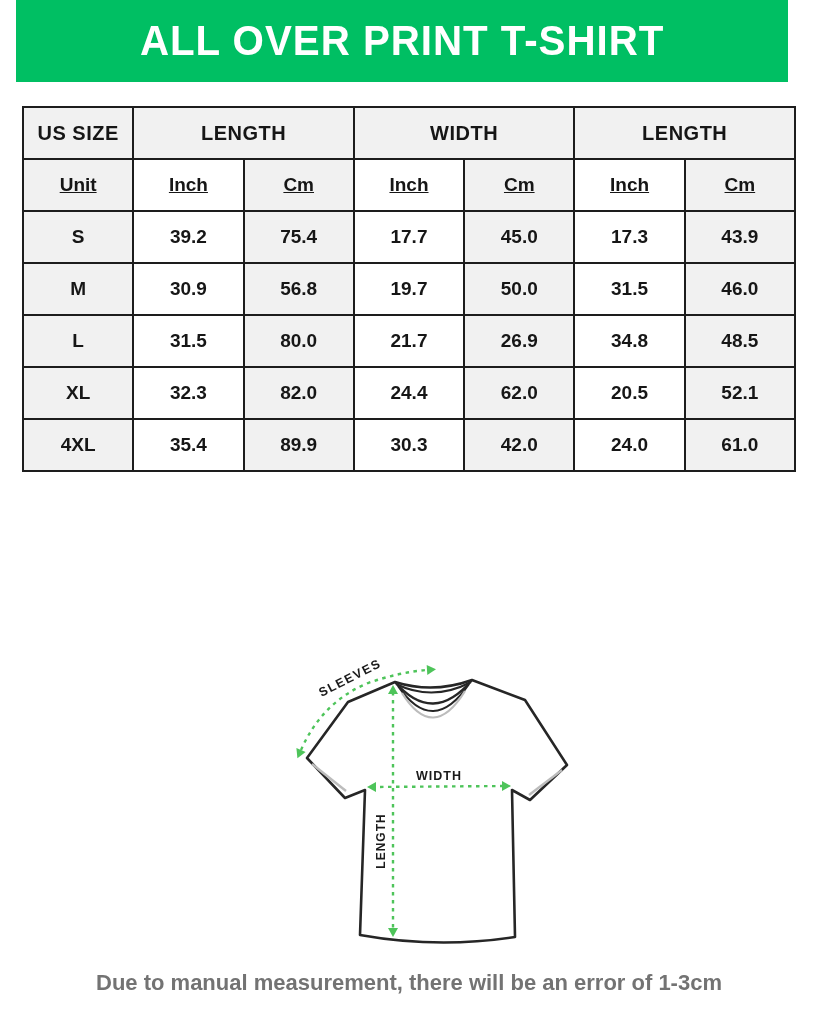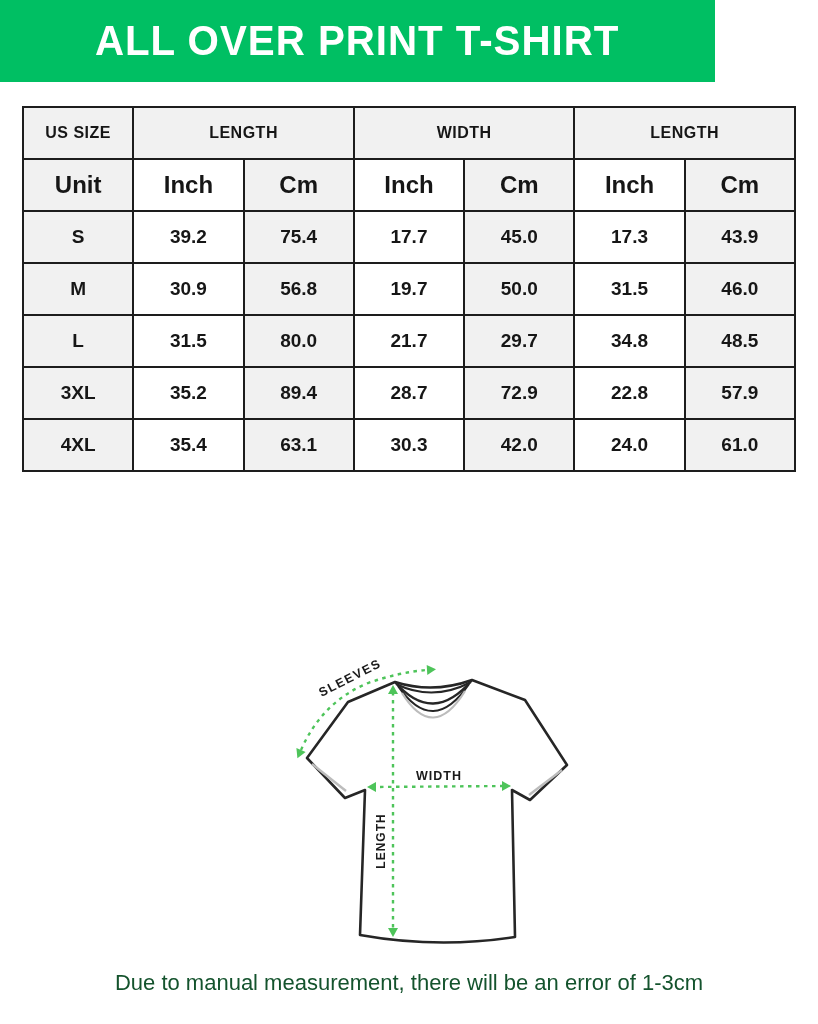--- a/index.html
+++ b/index.html
@@ -5,52 +5,52 @@
   html,body{margin:0;padding:0;}
   body{
     width:818px;height:1024px;background:#ffffff;
     font-family:"Liberation Sans", sans-serif;
     position:relative;overflow:hidden;
   }
   .page{position:absolute;left:0;top:0;width:818px;height:1024px;}
 
   
   .banner{
-    position:absolute;left:0;top:0;width:715px;height:82px;
+    position:absolute;left:16px;top:0;width:772px;height:82px;
     background:#00bf63;display:flex;align-items:center;justify-content:center;
   }
   .banner .title{
     color:#ffffff;font-size:42px;font-weight:bold;letter-spacing:1px;
     transform:scaleX(.96);white-space:nowrap;
   }
 
   
   table.size-table{
     position:absolute;left:22px;top:106px;width:774px;
     border-collapse:collapse;table-layout:fixed;
   }
   .size-table td{
     border:2.5px solid #1d1d1d;
     height:48px;text-align:center;vertical-align:middle;
     color:#161616;background:#ffffff;
     font-size:19px;font-weight:600;
   }
-  .size-table td.hdr{font-weight:bold;font-size:16px;letter-spacing:.5px;}
-  .size-table td.unit{font-weight:bold;font-size:24px;}
+  .size-table td.hdr{font-weight:bold;font-size:20px;letter-spacing:.5px;}
+  .size-table td.unit{font-weight:bold;font-size:19px;text-decoration:underline;}
   .size-table td.size{font-weight:bold;font-size:19px;}
   .size-table td.gray{background:#f1f1f1;}
 
   
   .diagram{position:absolute;left:280px;top:640px;width:290px;height:330px;}
   .diagram svg{width:100%;height:100%;display:block;}
 
   
   .footnote{
     position:absolute;left:0;top:970px;width:818px;text-align:center;
-    color:#14532d;font-size:22px;font-weight:normal;
+    color:#737373;font-size:22px;font-weight:bold;
   }
 </style>
 </head>
 <body>
 
 <div class="page">
 
   <div class="banner">
     <div class="title">ALL OVER PRINT T-SHIRT</div>
   </div>
@@ -97,37 +97,37 @@
         <td>19.7</td>
         <td class="gray">50.0</td>
         <td>31.5</td>
         <td class="gray">46.0</td>
       </tr>
       <tr>
         <td class="size gray">L</td>
         <td>31.5</td>
         <td class="gray">80.0</td>
         <td>21.7</td>
-        <td class="gray">29.7</td>
+        <td class="gray">26.9</td>
         <td>34.8</td>
         <td class="gray">48.5</td>
       </tr>
       <tr>
-        <td class="size gray">3XL</td>
-        <td>35.2</td>
-        <td class="gray">89.4</td>
-        <td>28.7</td>
-        <td class="gray">72.9</td>
-        <td>22.8</td>
-        <td class="gray">57.9</td>
+        <td class="size gray">XL</td>
+        <td>32.3</td>
+        <td class="gray">82.0</td>
+        <td>24.4</td>
+        <td class="gray">62.0</td>
+        <td>20.5</td>
+        <td class="gray">52.1</td>
       </tr>
       <tr>
         <td class="size gray">4XL</td>
         <td>35.4</td>
-        <td class="gray">63.1</td>
+        <td class="gray">89.9</td>
         <td>30.3</td>
         <td class="gray">42.0</td>
         <td>24.0</td>
         <td class="gray">61.0</td>
       </tr>
     </tbody>
   </table>
 
   <div class="diagram">
     <svg viewBox="0 0 290 330" xmlns="http://www.w3.org/2000/svg">

